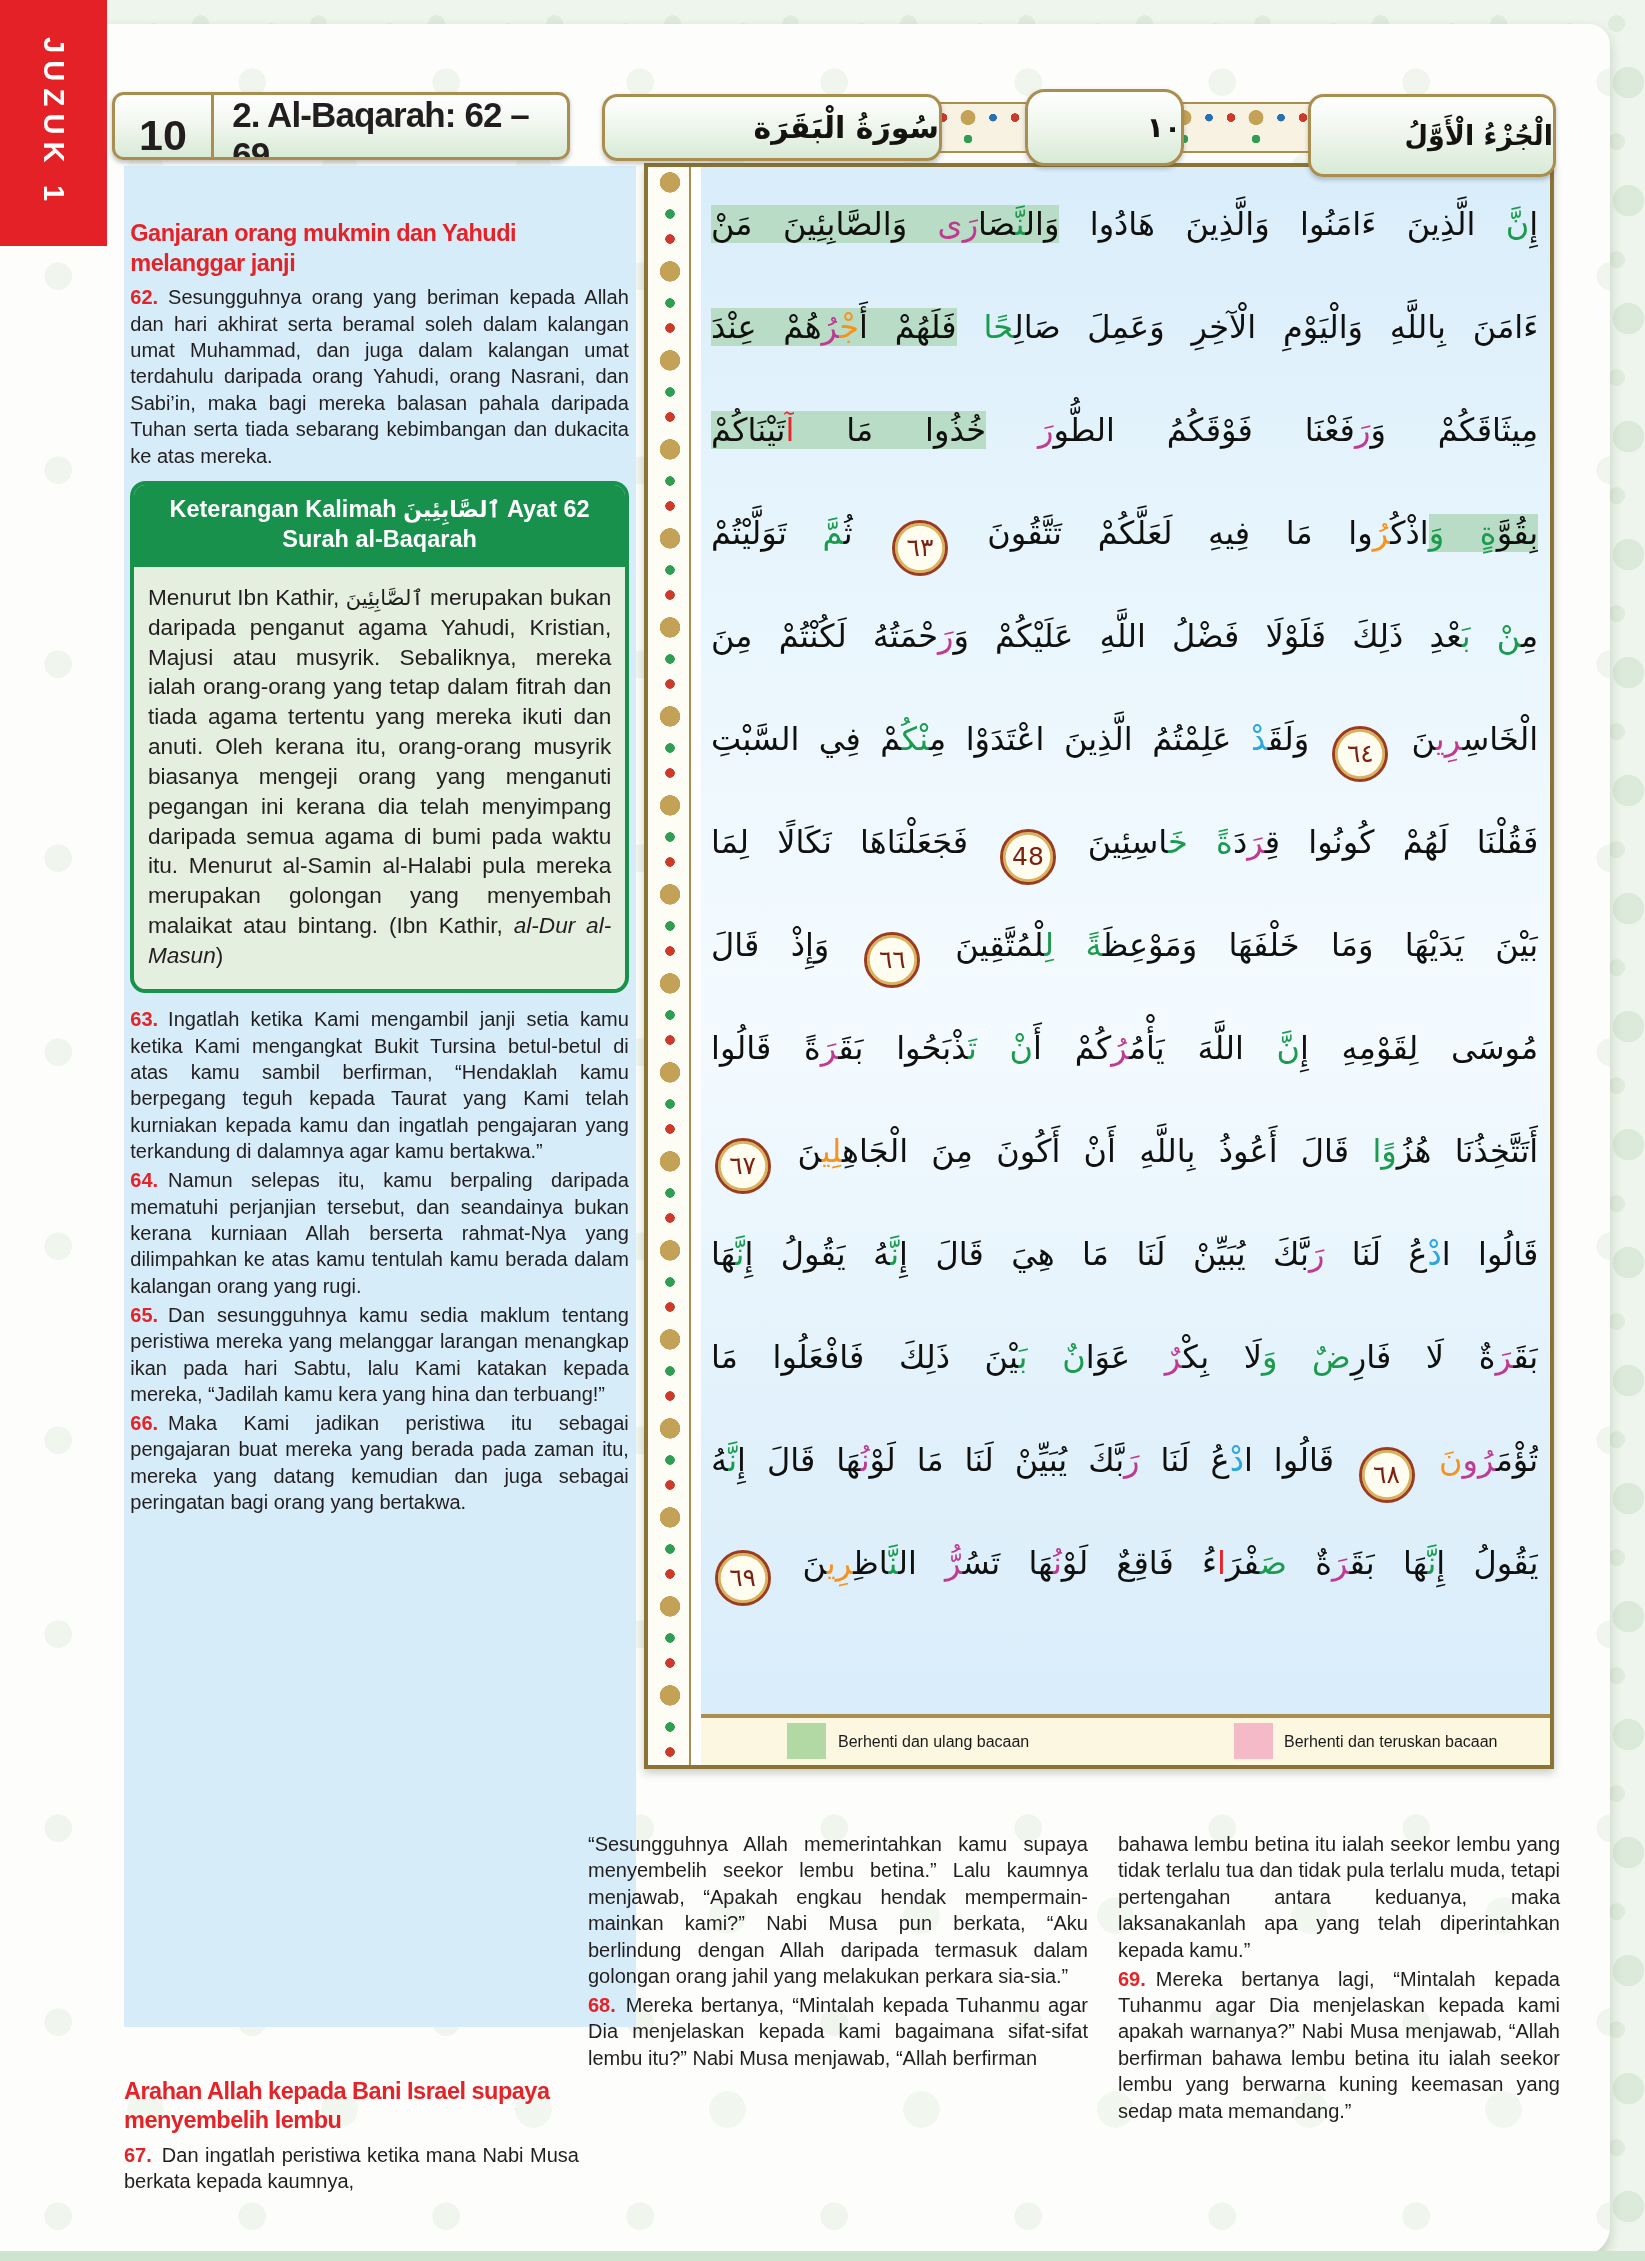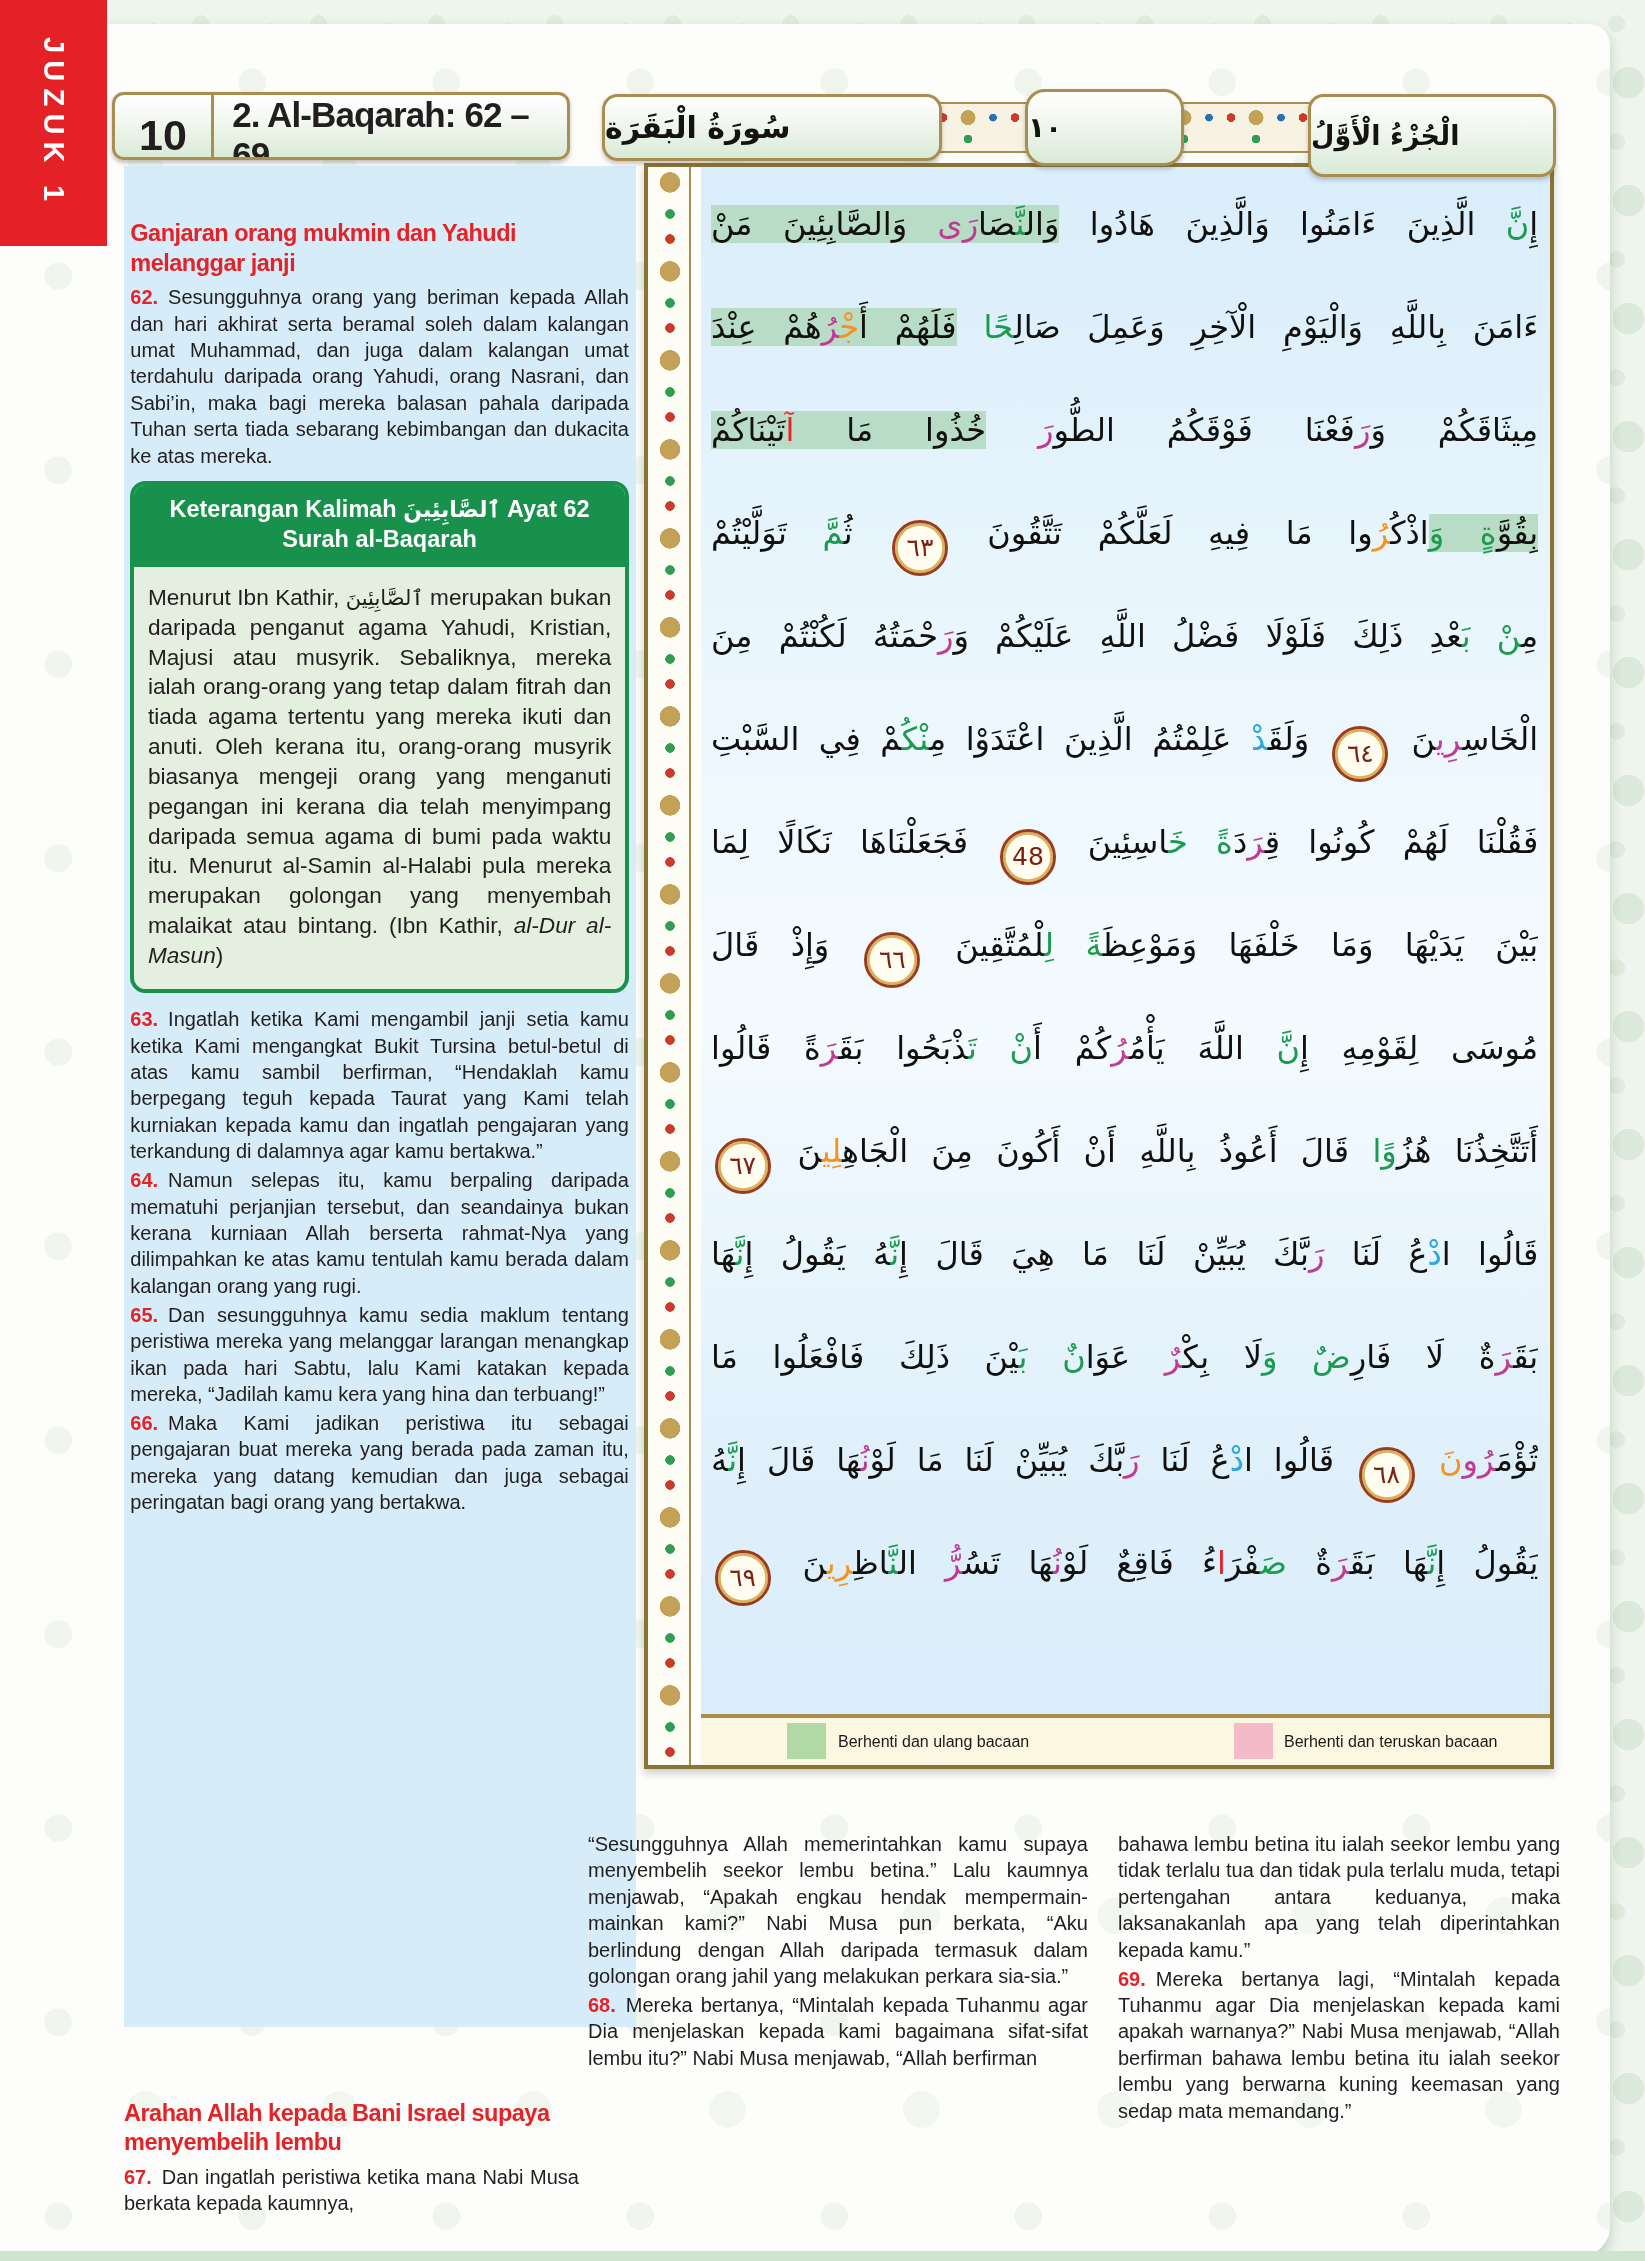--- a/index.html
+++ b/index.html
@@ -66,31 +66,31 @@
       radial-gradient(circle at 9px 13.6px, #cc3a2c 4.1px, transparent 4.5px),
       radial-gradient(circle at 34px 35px, #2f9e53 4.1px, transparent 4.5px),
       radial-gradient(circle at 59px 13.6px, #2b6fb3 3.6px, transparent 4.1px),
       radial-gradient(circle at 34px 13.6px, #c3a257 7.2px, transparent 7.7px);
     background-size:72px 51px;
     border-top:2.3px solid var(--gold);border-bottom:2.3px solid var(--gold);
   }
   .cart{
     position:absolute;z-index:5;border:3.6px solid var(--gold);border-radius:15.4px;
     background:linear-gradient(180deg,#ffffff 0%,#eef5ec 50%,#d8ead6 100%);
-    display:flex;align-items:center;justify-content:flex-start;
+    display:flex;align-items:center;justify-content:flex-end;
     font-family:"DejaVu Sans",sans-serif;font-weight:bold;color:#151310;
     box-shadow:0 2.3px 4.1px rgba(80,80,80,.3);
   }
   .cart-surah{left:602px;top:94px;width:340px;height:67px;font-size:30px;}
   .cart-page{left:1025px;top:89px;width:159px;height:77px;font-size:28px;border-radius:20px;}
   .cart-juz{left:1308px;top:94px;width:248px;height:83px;font-size:27px;}
   
   .leftcol{position:absolute;left:124px;top:166px;width:512px;height:2078px;display:flex;flex-direction:column;z-index:2;}
   .bluebox{flex:0 0 1861px;background:var(--blueCol);padding:7.2px 7.2px 9px 6.3px;overflow:hidden;}
-  .whitesec{flex:1;width:455px;padding-top:26px;}
+  .whitesec{flex:1;width:455px;padding-top:4px;}
   .para{font-size:20px;line-height:1.32;text-align:justify;margin-bottom:2.7px;}
   .vnum{color:var(--red);font-weight:bold;padding-right:10px;}
   h2.red{color:var(--red);font-size:23.5px;line-height:1.25;font-weight:bold;text-align:left;margin-bottom:6.3px;letter-spacing:-0.5px;margin-top:46px;}
   
   .ibox{border:4.1px solid var(--green);border-radius:15.4px;overflow:hidden;margin:11.8px 0 13.6px 0;background:var(--greenBody);}
   .ibox .ihead{background:var(--green);color:#fff;font-weight:bold;font-size:23.5px;line-height:1.3;text-align:center;padding:9px 11.8px 11.8px 11.8px;}
   .ibox .ihead .ar{font-family:"DejaVu Sans",sans-serif;font-size:22px;}
   .ibox .ibody{padding:16.3px 13.6px 18px 13.6px;font-size:22.6px;line-height:1.32;text-align:justify;}
   .ibox .ibody .ar{font-family:"DejaVu Sans",sans-serif;font-size:21px;}
   .ibox .cite{font-style:italic;}

